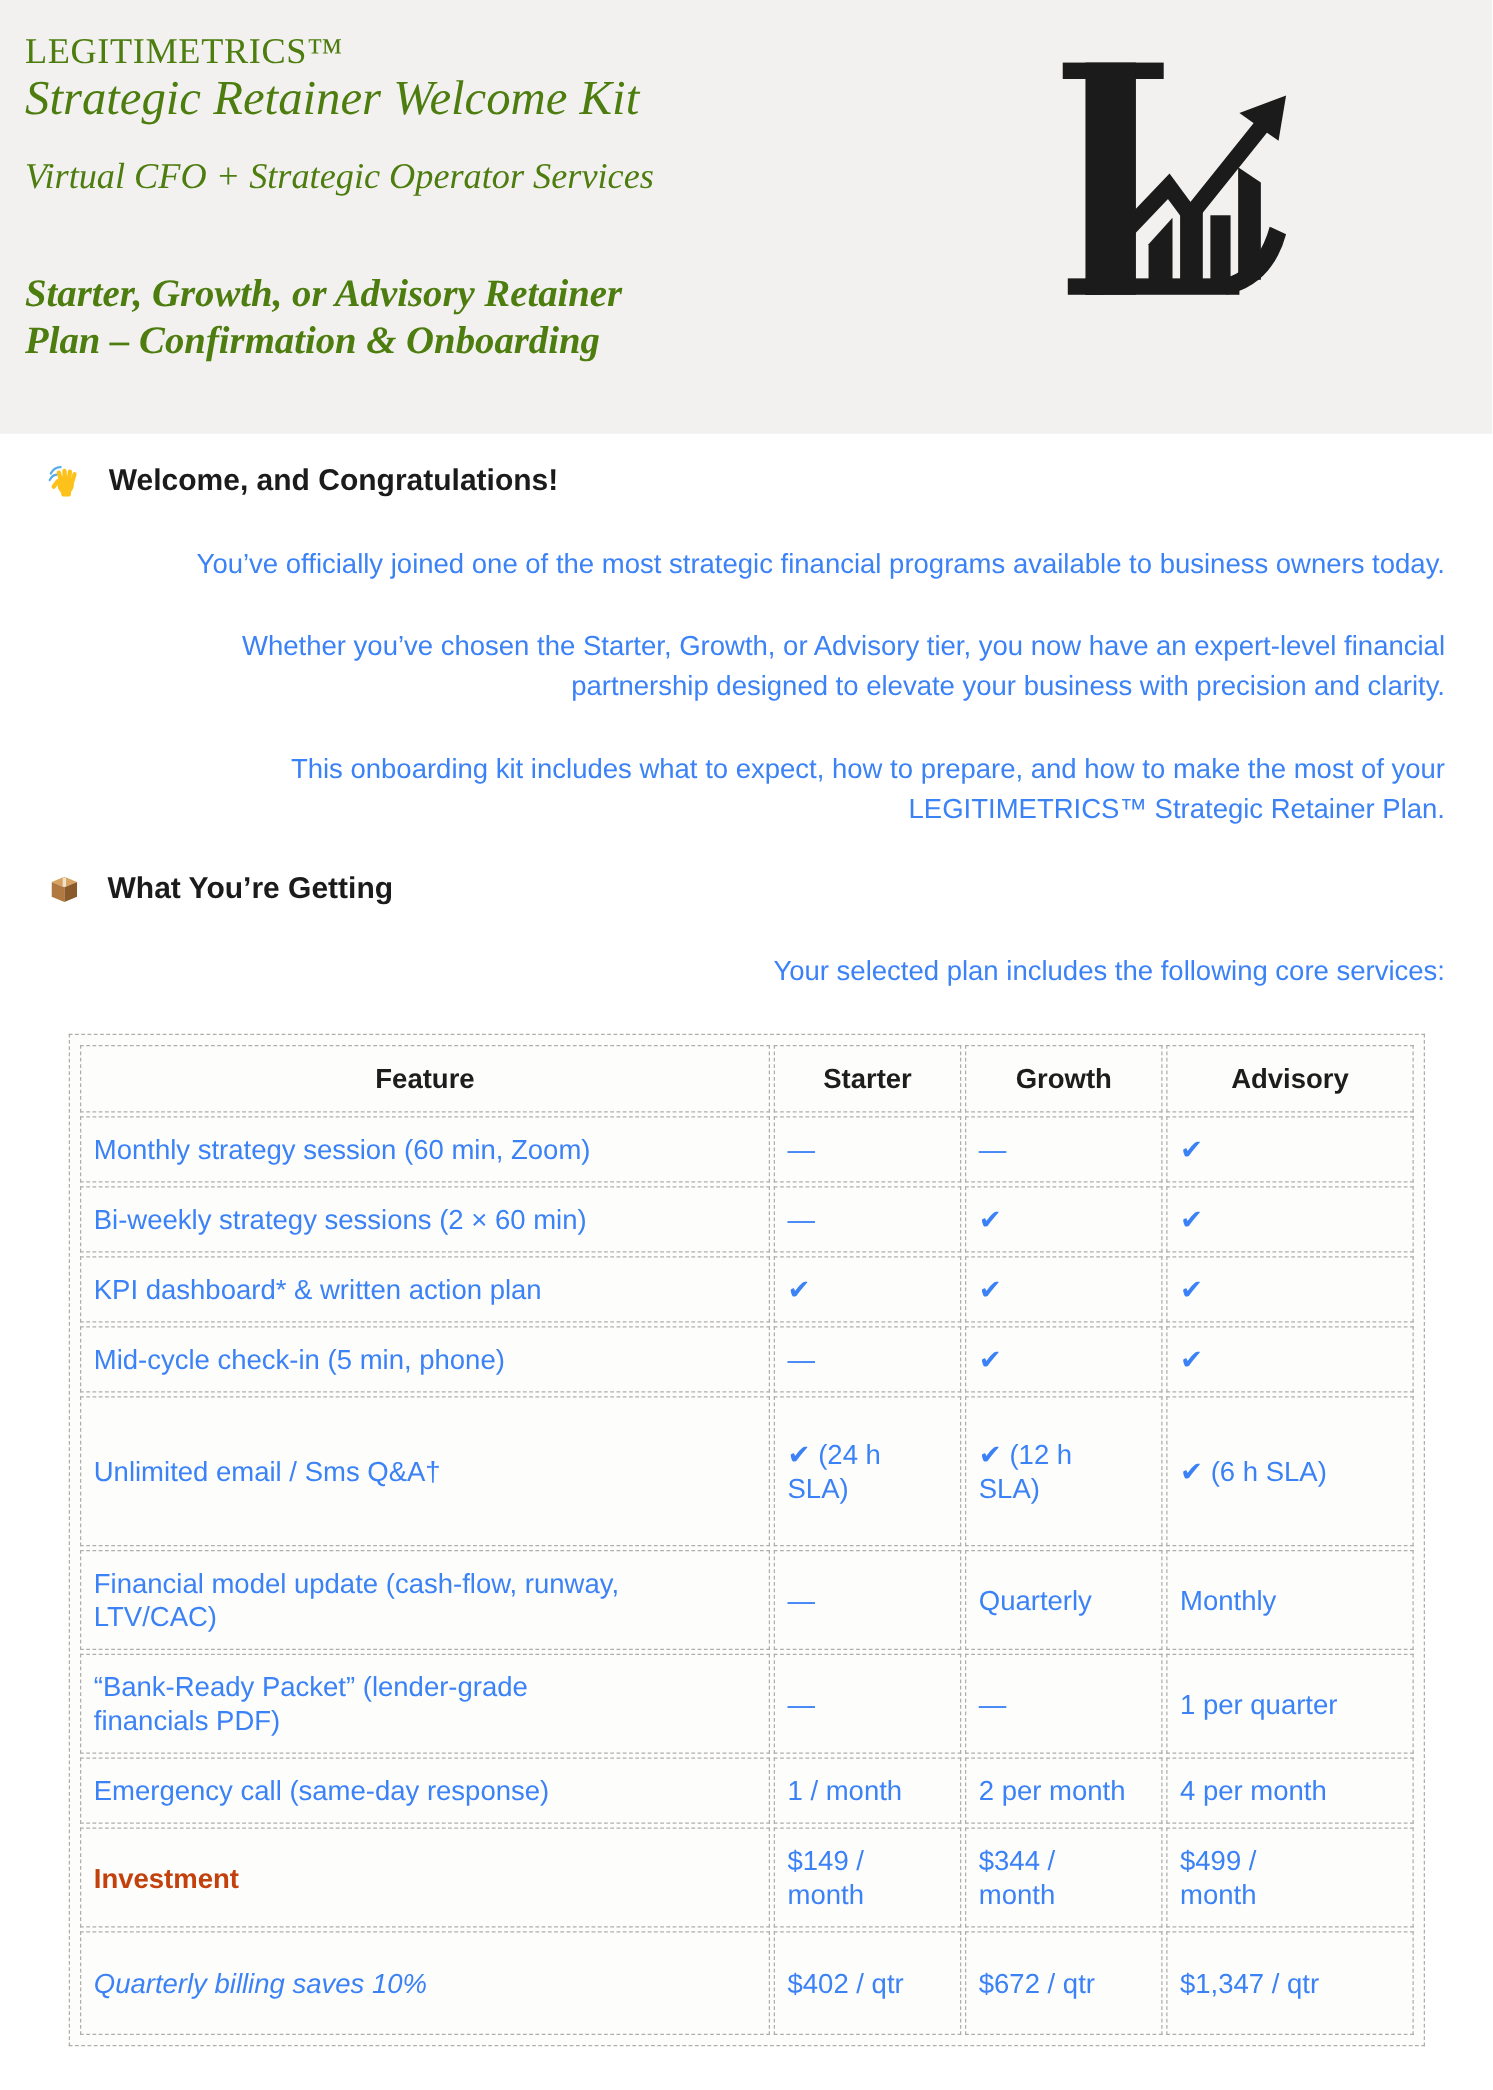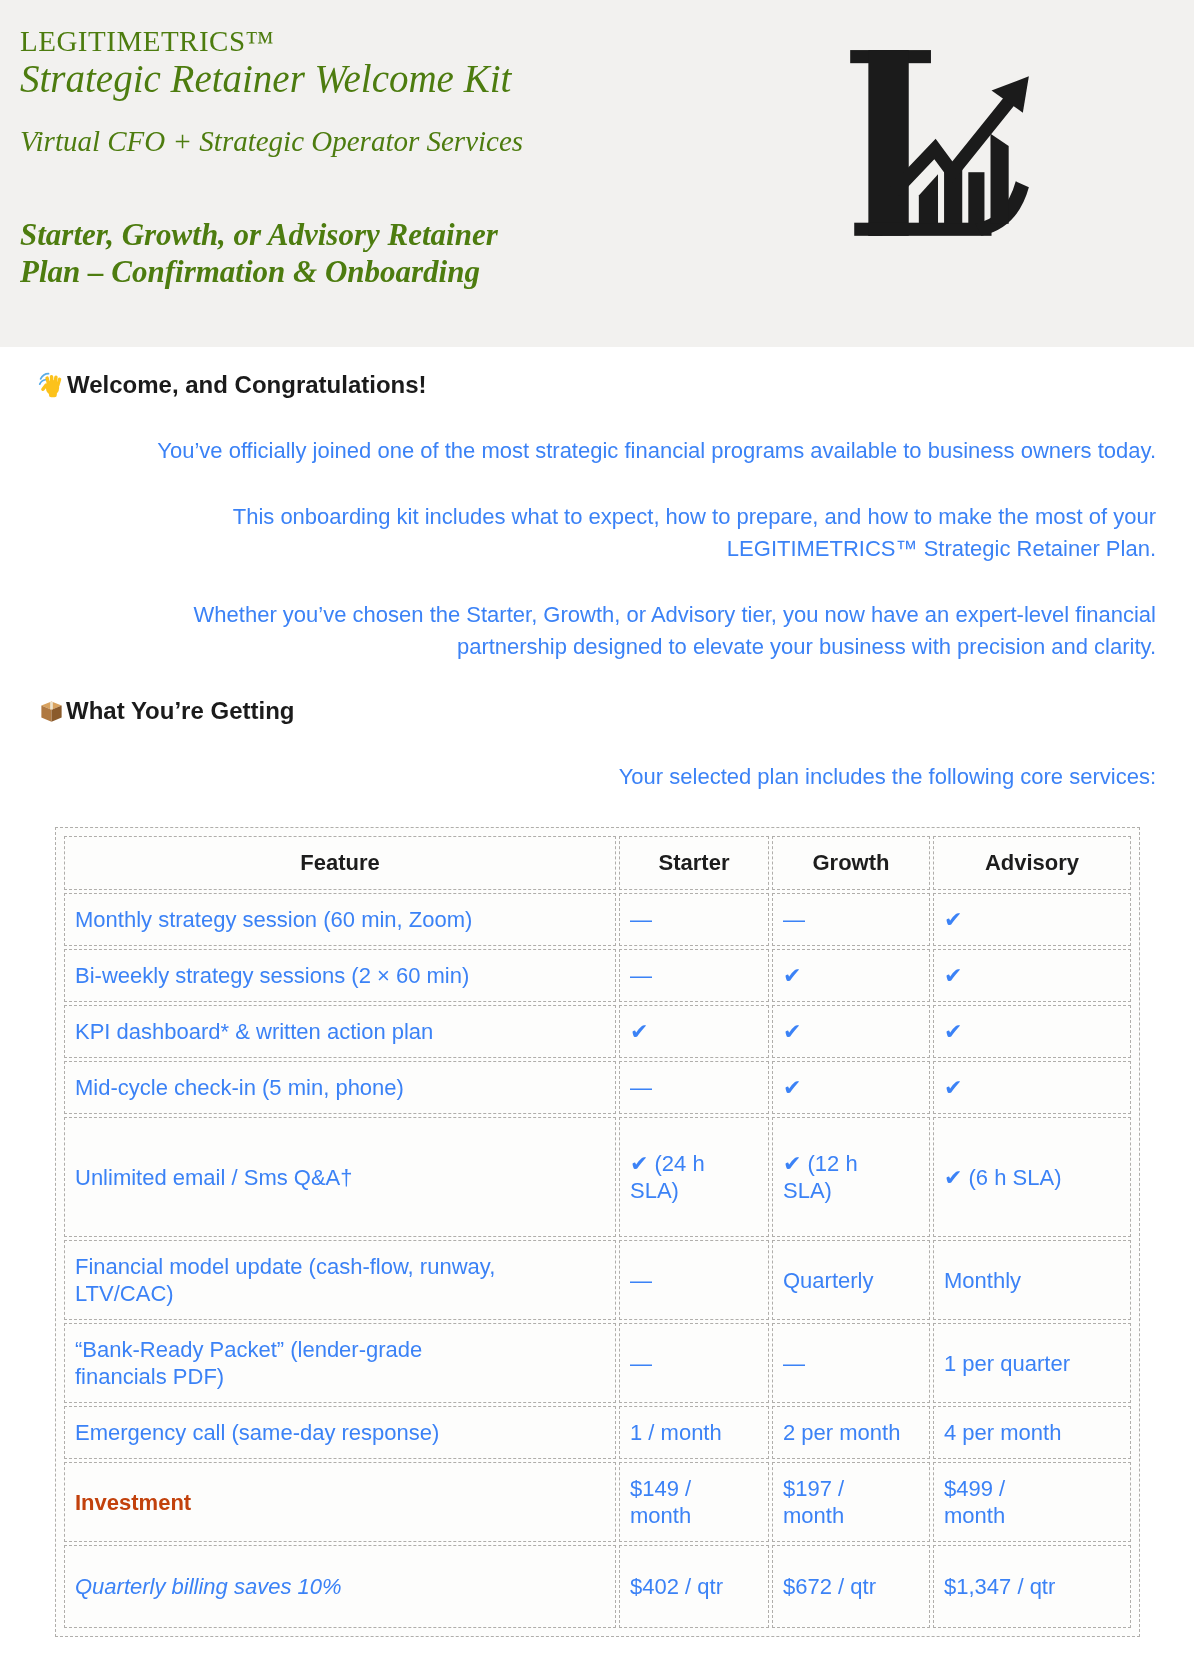--- a/index.html
+++ b/index.html
@@ -25,21 +25,21 @@
   .tagline{font-size:29px;line-height:38px;font-style:italic;margin-top:24px;}
   .plan-title{
     font-size:31px;line-height:37px;
     font-style:italic;font-weight:700;
     margin-top:56px;white-space:pre-line;
   }
   .logo{position:absolute;top:36px;right:152px;width:212px;height:226px;}
   
   .content{padding:0 38px;}
   .h2{
-    display:flex;align-items:center;gap:1px;
+    display:flex;align-items:center;gap:21px;
     margin:24px 0 36px 0;
     font-size:24px;font-weight:700;color:#1b1b1b;
   }
   .h2 .emo{flex:0 0 auto;display:inline-flex;}
   .para{
     font-size:22px;line-height:32px;
     margin:0 0 34px 0;
     white-space:pre-line;
     color:#3b82f6;
     text-align:right;
@@ -130,24 +130,24 @@
           <rect x="5.5" y="13.5" width="4" height="10" rx="2" transform="rotate(38 7.5 18.5)"></rect>
           <ellipse cx="16.6" cy="19" rx="7.6" ry="8.6"></ellipse>
           <rect x="12.5" y="23" width="9" height="7" rx="2.6"></rect>
         </g>
       </svg>
     </span>
     <span>Welcome, and Congratulations!</span>
   </div>
 
   <p class="para">You’ve officially joined one of the most strategic financial programs available to business owners today.</p>
+  <p class="para">Whether you’ve chosen the Starter, Growth, or Advisory tier, you now have an expert-level financial
+partnership designed to elevate your business with precision and clarity.</p>
   <p class="para">This onboarding kit includes what to expect, how to prepare, and how to make the most of your
 LEGITIMETRICS™ Strategic Retainer Plan.</p>
-  <p class="para">Whether you’ve chosen the Starter, Growth, or Advisory tier, you now have an expert-level financial
-partnership designed to elevate your business with precision and clarity.</p>
 
   <div class="h2">
     <span class="emo">
       <svg width="27" height="27" viewBox="0 0 32 32" aria-hidden="true">
         <polygon points="4,9 16,4 28,9 16,14" fill="#D8A25F"></polygon>
         <polygon points="4,9 16,14 16,28 4,23" fill="#B07941"></polygon>
         <polygon points="28,9 16,14 16,28 28,23" fill="#8A5A2B"></polygon>
         <polygon points="14.4,4.7 17.6,4.7 17.6,13.4 14.4,13.4" fill="#EDE3CE"></polygon>
       </svg>
     </span>
@@ -222,21 +222,21 @@
         <tr>
           <td class="feat">Emergency call (same-day response)</td>
           <td>1 / month</td>
           <td>2 per month</td>
           <td>4 per month</td>
         </tr>
         <tr class="r-invest">
           <td class="feat">Investment</td>
           <td>$149 /
 month</td>
-          <td>$197 /
+          <td>$344 /
 month</td>
           <td>$499 /
 month</td>
         </tr>
         <tr class="r-quarterly">
           <td class="feat">Quarterly billing saves 10%</td>
           <td>$402 / qtr</td>
           <td>$672 / qtr</td>
           <td>$1,347 / qtr</td>
         </tr>

